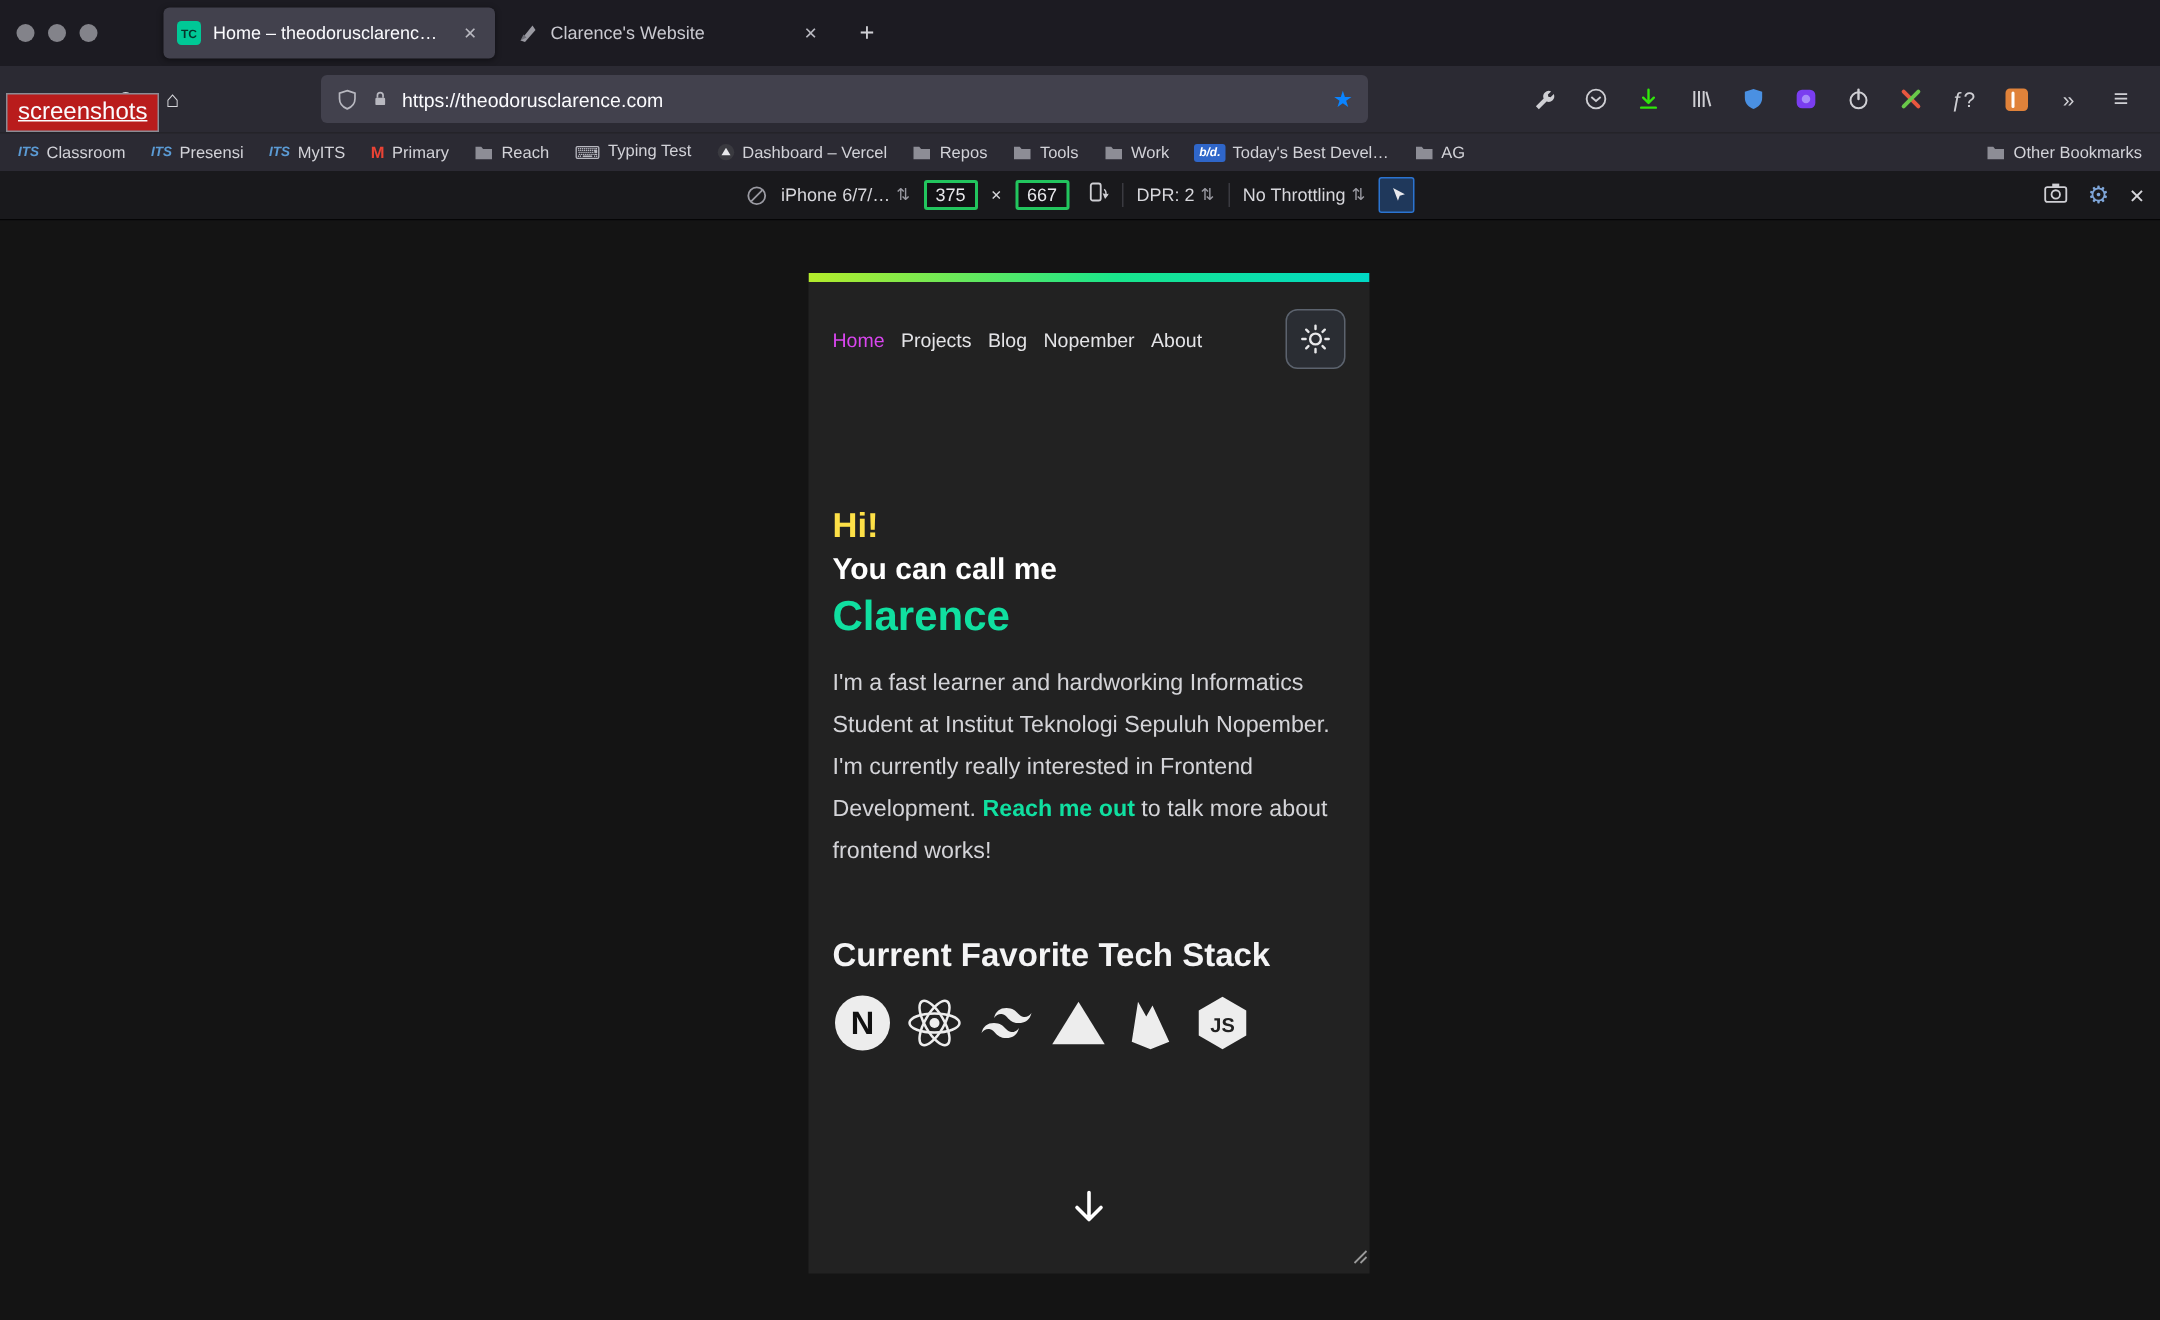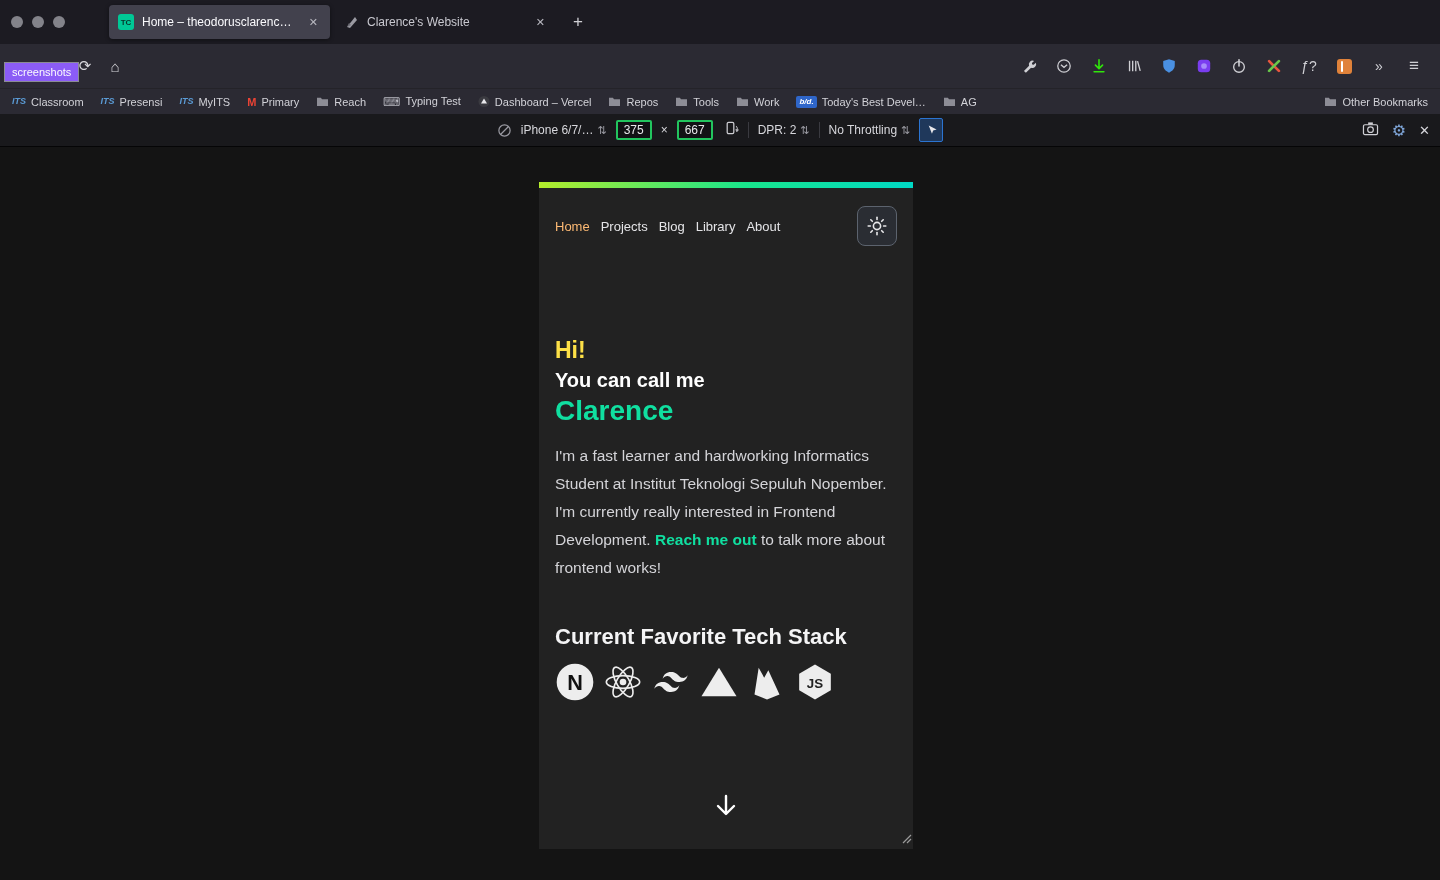--- a/index.html
+++ b/index.html
@@ -25,51 +25,51 @@
   .urlbar { width:698px; height:32px; margin-left:84px; background:#42414d; border-radius:4px; display:flex; align-items:center; padding:0 10px; gap:8px; font-size:13px; color:#fbfbfe; }
   .urlbar .url { flex:1; }
   .star { color:#0a84ff; font-size:15px; }
   .nav-icons { display:flex; align-items:center; gap:15px; margin-left:auto; padding-right:6px; }
   .nav-icons > * { display:grid; place-items:center; width:20px; height:20px; }
   .glyph { font-size:14px; color:#cfcfd4; }
   .orange-book { width:15px; height:15px; border-radius:3px; background:#e0823a; position:relative; }
   .orange-book::after { content:""; position:absolute; left:4px; top:2px; bottom:2px; width:2px; background:#fff; border-radius:1px; }
 
   
-  .tooltip { position:absolute; left:4px; top:62px; z-index:60; background:#8b5cf6; border:1px solid #8b8b94; color:#fbfbfe; font-size:11px; padding:3px 7px; }
+  .tooltip { position:absolute; left:4px; top:62px; z-index:60; background:#b91c1c; border:1px solid #8b8b94; color:#fbfbfe; font-size:16px; padding:3px 7px;text-decoration:underline; }
 
   
   .bookmarksbar { height:26px; background:#2b2a33; border-top:1px solid #242329; display:flex; align-items:center; gap:17px; padding:0 12px; font-size:11px; color:#d2d2d8; }
   .bm { display:flex; gap:5px; white-space:nowrap; }
   .its { color:#5b9bd5; font-style:italic; font-weight:bold; font-size:9px; }
   .gmailM { color:#ea4335; font-weight:bold; font-size:11px; }
   .bfd { background:#2f66c9; color:#fff; font-style:italic; font-weight:bold; font-size:8px; padding:1px 3px; border-radius:2px; }
   .kbd { font-size:12px; color:#b8b8c0; }
   .bm-other { margin-left:auto; }
 
   
   .rdmbar { height:33px; background:#19191c; border-bottom:1px solid #050506; position:relative; display:flex; align-items:center; font-size:12px; color:#d7d7dc; }
   .rdm-center { position:absolute; left:0; right:0; display:flex; justify-content:center; align-items:center; gap:9px; }
-  .rdm-sel { display:flex; align-items:flex-end; gap:4px; }
+  .rdm-sel { display:flex; align-items:flex-start; gap:4px; }
   .stepper { font-size:11px; color:#9a9aa2; }
   .rdm-input { width:36px; height:20px; background:#121215; border:2px solid #22c55e; border-radius:2px; color:#e8e8ec; font-size:12px; text-align:center; font-family:inherit; }
   .rdm-sep { width:1px; height:16px; background:#3a3a40; }
   .touch-toggle { width:24px; height:24px; border:1px solid #2b74d1; background:rgba(43,116,209,.35); border-radius:2px; display:grid; place-items:center; }
   .rdm-right { position:absolute; right:10px; display:flex; align-items:center; gap:13px; }
   .gear { font-size:16px; color:#7fa6d9; }
   .xclose { font-size:13px; color:#d7d7dc; }
 
   
   .content { position:relative; height:733px; background:#141414; }
   .viewport { position:absolute; left:539px; top:35px; width:374px; height:667px; background:#222222; overflow:hidden; }
   .gradient { height:6px; background:linear-gradient(90deg,#b4ec2b 0%,#19e68c 55%,#00d9c5 100%); }
 
   .site-header { display:flex; align-items:center; justify-content:space-between; padding:0 16px; margin-top:18px; }
   .site-nav { display:flex; gap:11px; font-size:13px; color:#e4e4e7; }
-  .site-nav .active { color:#fdba74; }
+  .site-nav .active { color:#d946ef; }
   .theme-toggle { width:40px; height:40px; border:1px solid #5c636e; border-radius:8px; background:#2a2d33; display:grid; place-items:center; }
 
   .site-main { padding:0 16px; position:relative; }
   .h-hi { margin-top:90px; font-size:23px; font-weight:700; color:#fde047; line-height:1.25; }
   .h-call { font-size:20px; font-weight:700; color:#fff; line-height:1.25; margin-top:3px; }
   .h-name { font-size:28px; font-weight:700; color:#10dfa0; line-height:1.25; }
   .intro { margin-top:14px; font-size:15.5px; line-height:28px; color:#d4d4d8; max-width:342px; }
   .intro .lnk { color:#10dfa0; font-weight:600; }
   .tech-h { margin-top:42px; font-size:22px; font-weight:700; color:#f4f4f5; }
   .tech-icons { display:flex; gap:8px; margin-top:12px; align-items:center; }
@@ -103,20 +103,31 @@
     <span class="newtab">+</span>
   </div>
 </div>
 
 <div class="navbar">
   <span class="nav-btn">←</span>
   <span class="nav-btn">→</span>
   <span class="nav-btn">⟳</span>
   <span class="nav-btn">⌂</span>
 
+  <div class="urlbar">
+    <svg width="15" height="15" viewBox="0 0 16 16">
+        <path d="M8 1.5l5.5 1.8v3.9c0 3.7-2.3 5.9-5.5 7.3C4.8 13.1 2.5 10.9 2.5 7.2V3.3z" stroke="#b8b8c0" fill="none" stroke-width="1.2"></path>
+      </svg>
+    <svg width="13" height="14" viewBox="0 0 16 16">
+        <rect x="4" y="7" width="8" height="6" rx="1" fill="#b8b8c0"></rect>
+        <path d="M5.7 7V5a2.3 2.3 0 0 1 4.6 0v2" stroke="#b8b8c0" fill="none" stroke-width="1.4"></path>
+      </svg>
+    <span class="url">https://theodorusclarence.com</span>
+    <span class="star">★</span>
+  </div>
 
   <div class="nav-icons">
     <span>
         <svg width="16" height="16" viewBox="0 0 18 18">
           <path d="M14.7 3.3a4.2 4.2 0 0 0-5.6 5.4l-5.8 5.8 2.2 2.2 5.8-5.8a4.2 4.2 0 0 0 5.4-5.6l-2.4 2.4-1.7-.3-.3-1.7z" fill="#cfcfd4"></path>
         </svg>
       </span>
     <span>
         <svg width="16" height="16" viewBox="0 0 18 18">
           <circle cx="9" cy="9" r="7" stroke="#cfcfd4" fill="none" stroke-width="1.4"></circle>
@@ -285,21 +296,21 @@
 
 <div class="content">
   <div class="viewport">
     <div class="gradient"></div>
 
     <div class="site-header">
       <nav class="site-nav">
         <span class="active">Home</span>
         <span>Projects</span>
         <span>Blog</span>
-        <span>Library</span>
+        <span>Nopember</span>
         <span>About</span>
       </nav>
       <button class="theme-toggle">
         <svg width="20" height="20" viewBox="0 0 20 20">
           <circle cx="10" cy="10" r="3.6" stroke="#e8e8ea" fill="none" stroke-width="1.6"></circle>
           <g stroke="#e8e8ea" stroke-width="1.6" stroke-linecap="round">
             <line x1="10" y1="1.2" x2="10" y2="3.4"></line>
               <line x1="10" y1="16.6" x2="10" y2="18.8"></line>
             <line x1="1.2" y1="10" x2="3.4" y2="10"></line>
               <line x1="16.6" y1="10" x2="18.8" y2="10"></line>

